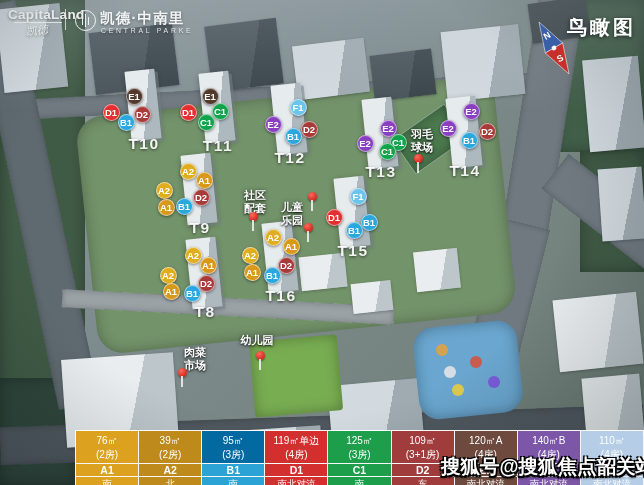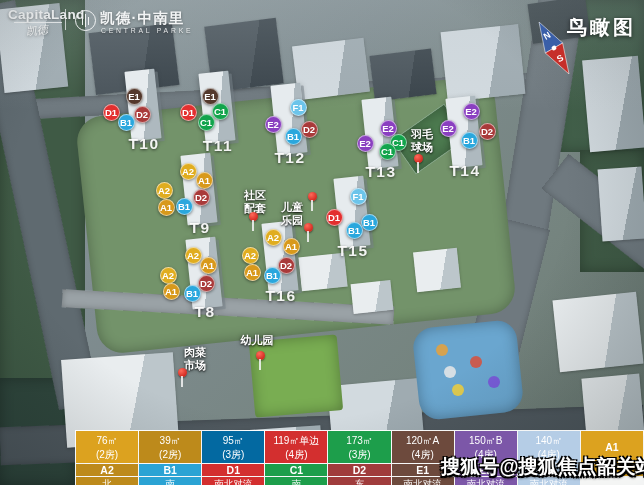--- a/index.html
+++ b/index.html
@@ -245,33 +245,37 @@
       </div>
       <div style="background: #0369a1;">
         <span class="lg-area">95㎡</span>
         <span class="lg-rooms">(3房)</span>
       </div>
       <div style="background: rgb(211, 47, 47);">
         <span class="lg-area">119㎡单边</span>
         <span class="lg-rooms">(4房)</span>
       </div>
       <div style="background: rgb(29, 158, 75);">
-        <span class="lg-area">173㎡</span>
+        <span class="lg-area">125㎡</span>
         <span class="lg-rooms">(3房)</span>
+      </div>
+      <div style="background: rgb(160, 60, 60);">
+        <span class="lg-area">109㎡</span>
+        <span class="lg-rooms">(3+1房)</span>
       </div>
       <div style="background: rgb(109, 74, 61);">
         <span class="lg-area">120㎡A</span>
         <span class="lg-rooms">(4房)</span>
       </div>
       <div style="background: rgb(124, 87, 168);">
-        <span class="lg-area">150㎡B</span>
+        <span class="lg-area">140㎡B</span>
         <span class="lg-rooms">(4房)</span>
       </div>
       <div style="background: rgb(181, 205, 230);">
-        <span class="lg-area">140㎡</span>
+        <span class="lg-area">110㎡</span>
         <span class="lg-rooms">(4房)</span>
       </div>
       <div class="lg-unit" style="background: rgb(220, 162, 31);">A1</div>
       <div class="lg-unit" style="background: rgb(189, 138, 27);">A2</div>
       <div class="lg-unit" style="background: rgb(43, 163, 212);">B1</div>
       <div class="lg-unit" style="background: rgb(211, 47, 47);">D1</div>
       <div class="lg-unit" style="background: rgb(29, 158, 75);">C1</div>
       <div class="lg-unit" style="background: rgb(160, 60, 60);">D2</div>
       <div class="lg-unit" style="background: rgb(109, 74, 61);">E1</div>
       <div class="lg-unit" style="background: rgb(124, 87, 168);">E2</div>

